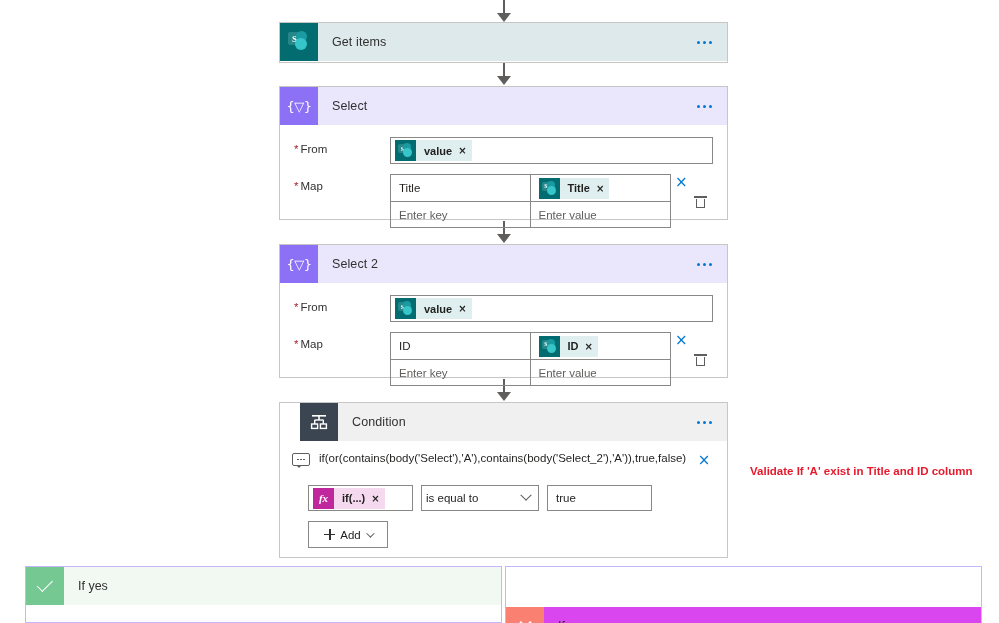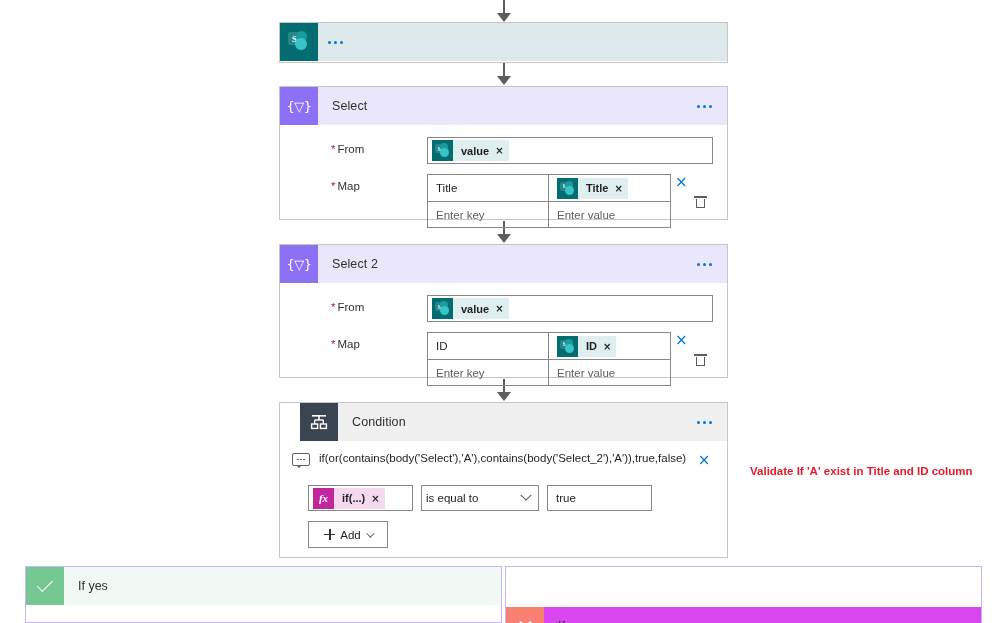--- a/index.html
+++ b/index.html
@@ -83,21 +83,21 @@
     font-family: "DejaVu Sans", sans-serif;
     letter-spacing: -.5px;
   }
 
   
   .card-body { padding: 12px 14px 14px 10px; }
   .field-row { display: flex; align-items: flex-start; margin-bottom: 10px; }
   .field-label {
     width: 100px; flex: 0 0 100px;
     font-size: 11.5px; color: #323130;
-    padding-top: 6px; padding-left: 4px; margin-left: 37px;
+    padding-top: 6px; padding-left: 4px;
   }
   .req { color: #a4262c; margin-right: 2px; }
 
   .input-box {
     border: 1px solid #8a8886;
     background: #ffffff;
     min-height: 26px;
     display: flex; align-items: center;
     padding: 0 4px;
   }
@@ -310,20 +310,21 @@
 
   <div class="card" style="left:279px;top:22px;width:449px;height:41px;">
     <div class="card-head tint-sp">
       <div class="card-icon ic-sp">
         <div class="sp-glyph">
             <div class="s">S</div>
             <div class="c1"></div>
             <div class="c2"></div>
           </div>
       </div>
+      <div class="card-title">Get items</div>
       <div class="dots">
           <i></i>
           <i></i>
           <i></i>
         </div>
     </div>
   </div>
 
   <div class="card" style="left:279px;top:86px;width:449px;height:134px;">
     <div class="card-head tint-sel">

